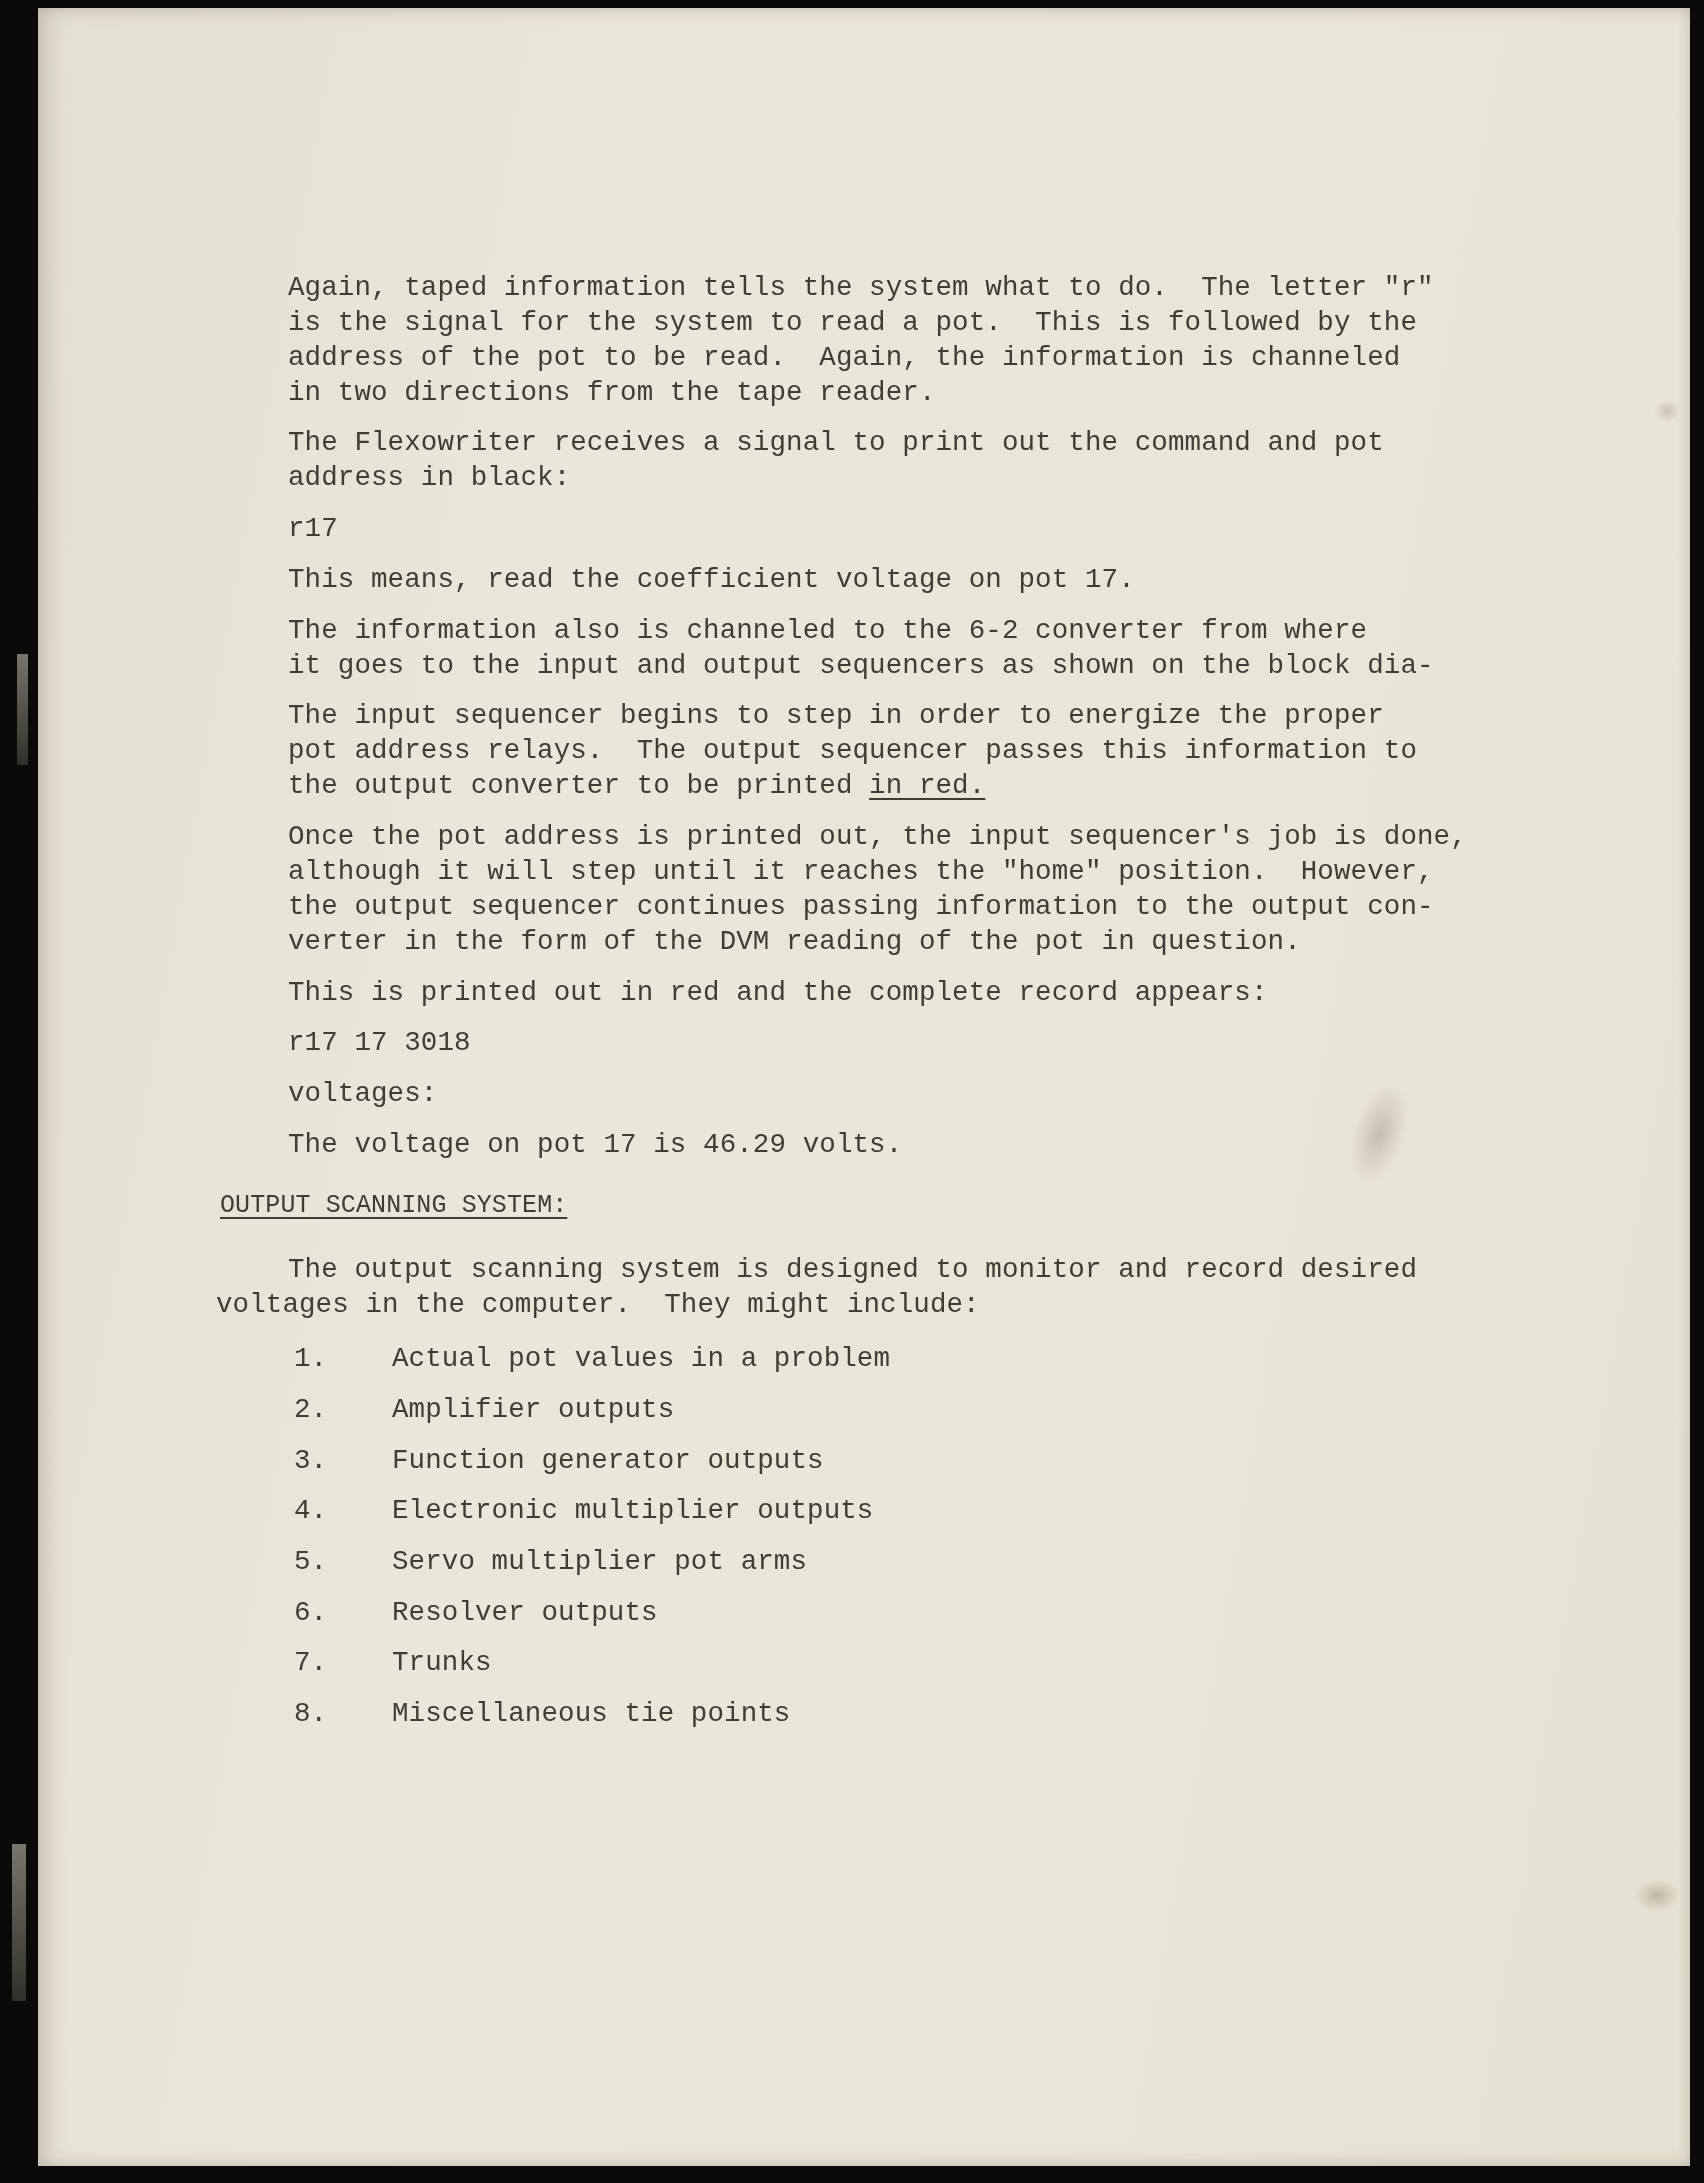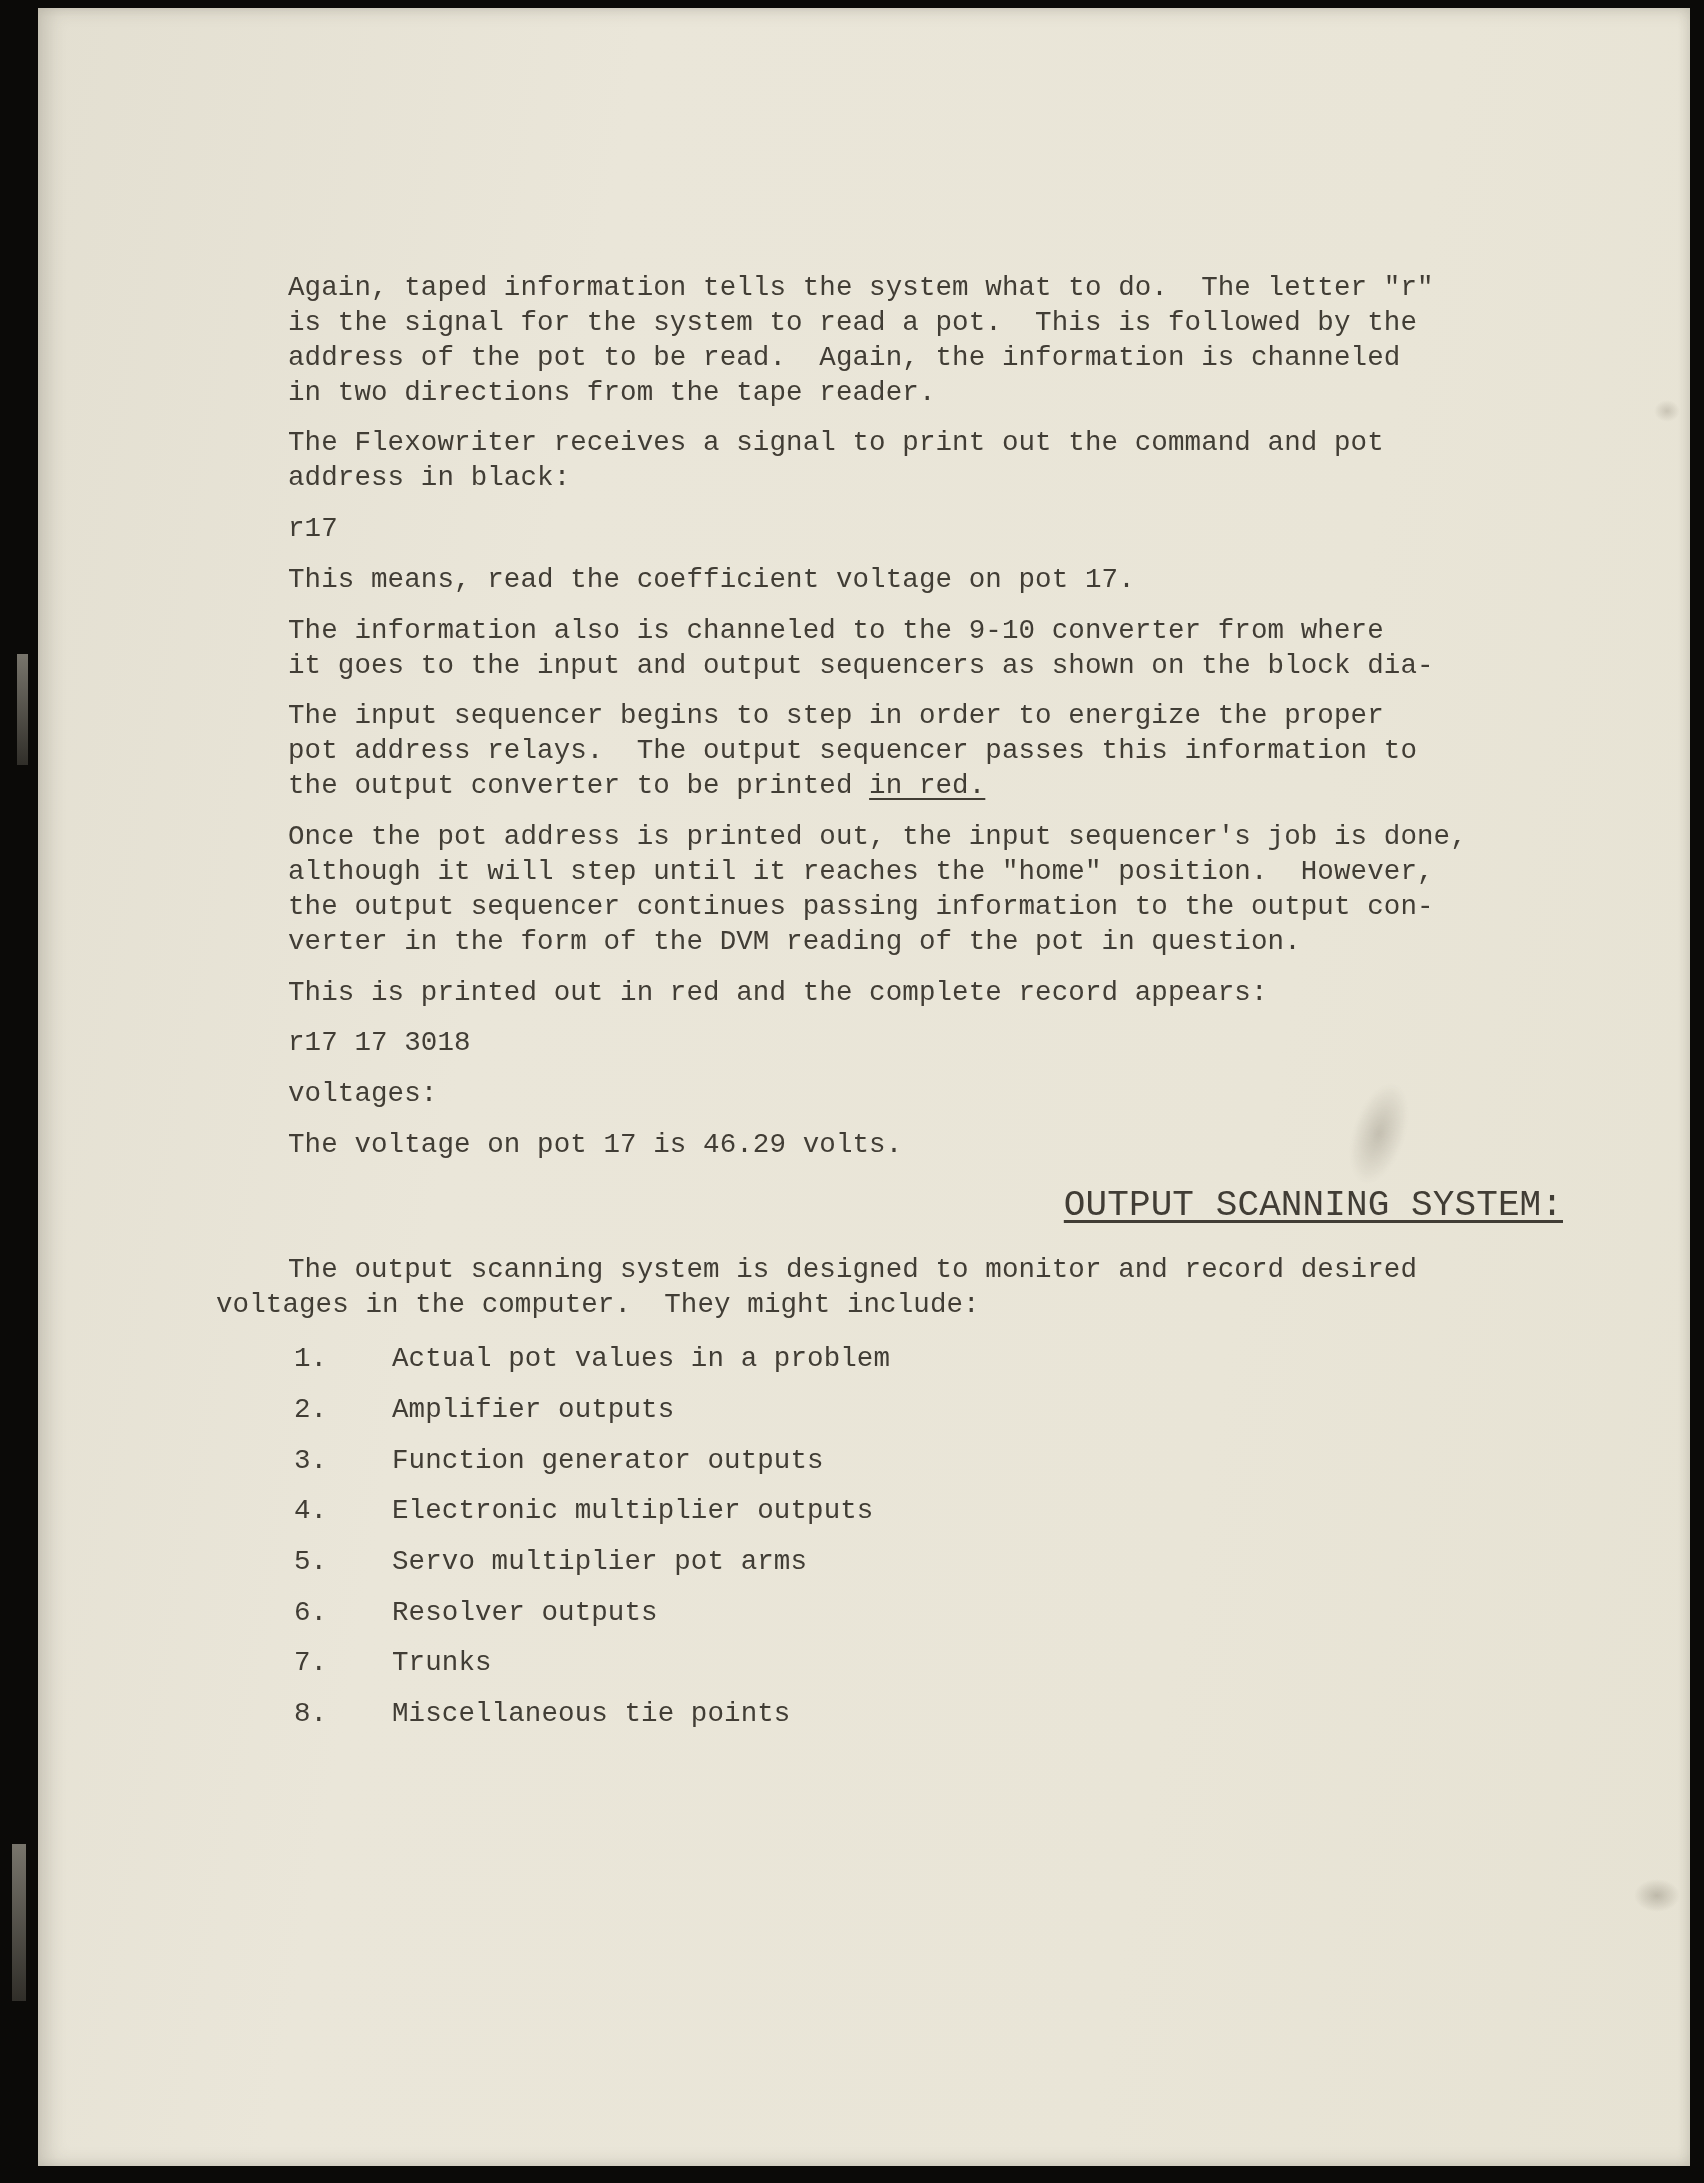--- a/index.html
+++ b/index.html
@@ -24,26 +24,25 @@
     line-height: 35px;
     color: #413d35;
     letter-spacing: 0.1px;
   }
   .line { display: block; white-space: pre; }
   p.para { margin: 0 0 15.7px 0; }
   .indent-block { margin-left: 72px; width: 1158px; }
   .center { }
   .voltage-line { margin-left: 98px; margin-bottom: 0; }
   .heading {
-    margin: 26px 0 29px 16px;
+    margin: 26px 0 29px 4px;
     font-weight: normal;
-    font-size: 36px;
+    font-size: 25px;
     text-decoration: underline;
     text-underline-offset: 4.6px;
-    text-align: right;
   }
   .first-indent { padding-left: 72px; margin-top: 8px; }
   .num-list { margin-top: 19.6px; }
   .num-row { display: flex; margin-left: 78px; margin-bottom: 15.7px; }
   .num-cell { width: 98px; flex: none; white-space: pre; }
   .closing { margin-top: 19.6px; }
   .u { text-decoration: underline; text-underline-offset: 4.6px; }
   .artifact { position: absolute; pointer-events: none; }
   .a1 { left: 1315px; top: 1073px; width: 52px; height: 105px;
         background: radial-gradient(ellipse at center, rgba(100,94,80,0.28), rgba(100,94,80,0) 70%);
@@ -83,21 +82,21 @@
 
       <p class="para center">
         <span class="line" style="white-space:normal">r17</span>
       </p>
 
       <p class="para">
         <span class="line">This means, read the coefficient voltage on pot 17.</span>
       </p>
 
       <p class="para">
-        <span class="line">The information also is channeled to the 9-10 converter from where</span>
+        <span class="line">The information also is channeled to the 6-2 converter from where</span>
         <span class="line">it goes to the input and output sequencers as shown on the block dia-</span>
       </p>
 
       <p class="para">
         <span class="line">The input sequencer begins to step in order to energize the proper</span>
         <span class="line">pot address relays.  The output sequencer passes this information to</span>
         <span class="line"><span>the output converter to be printed </span><span class="u">in red.</span></span>
       </p>
 
       <p class="para">

